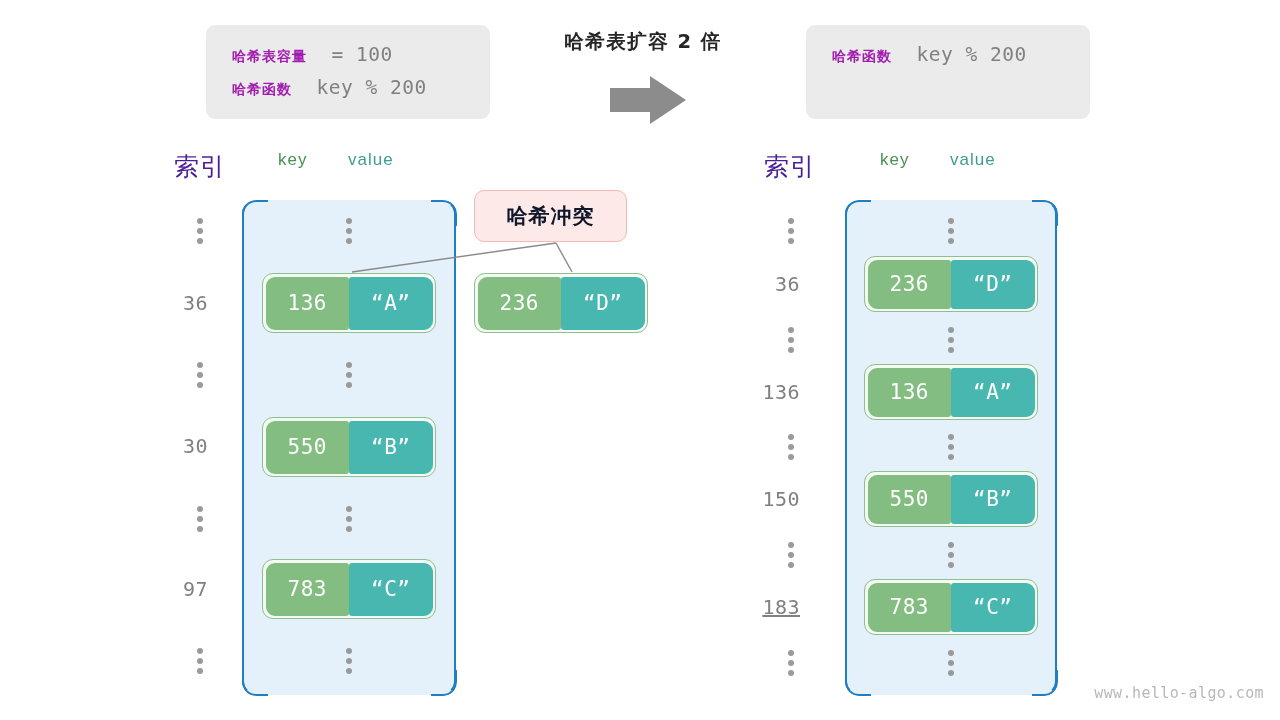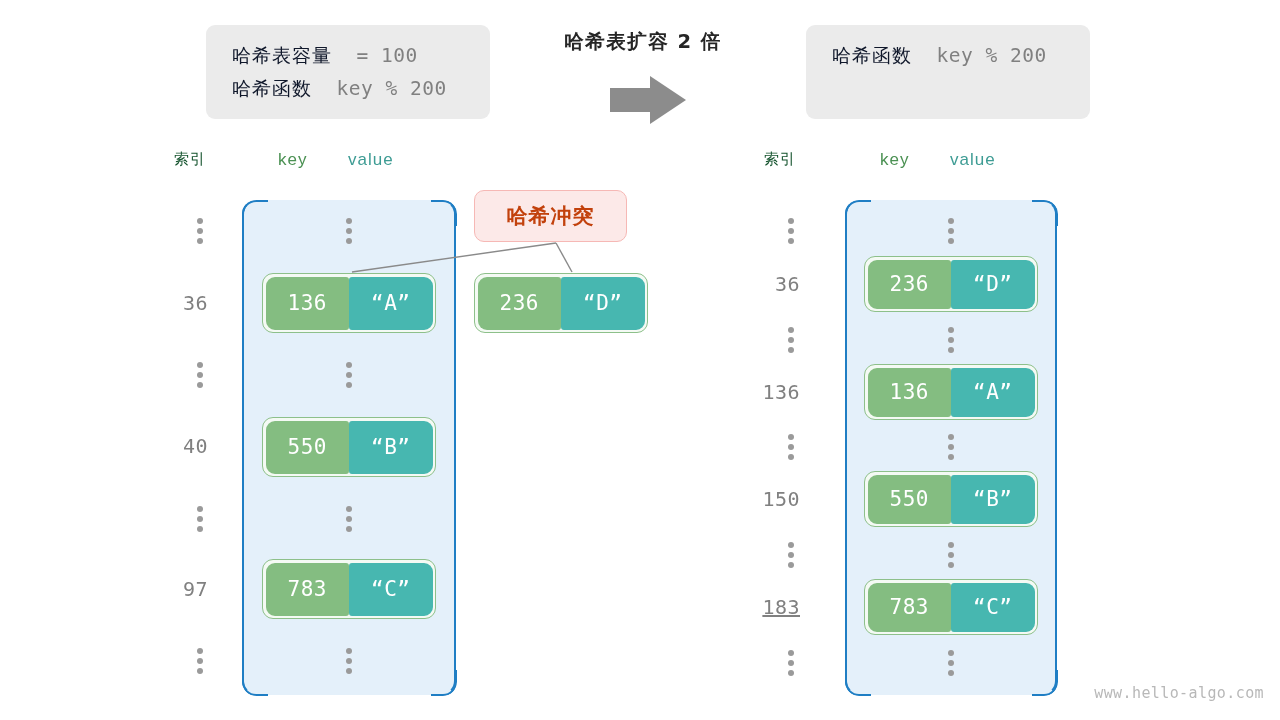--- a/index.html
+++ b/index.html
@@ -33,23 +33,23 @@
   .info-line {
     font-family: "DejaVu Sans Mono", "Liberation Mono", monospace;
     font-size: 19.5px;
     color: #808080;
     letter-spacing: 0.5px;
     line-height: 32px;
     white-space: pre;
   }
   .info-line .cjk {
     font-family: "DejaVu Sans", "Liberation Sans", sans-serif;
-    font-weight: normal;
-    font-size: 19px;
-    color: #0f172a;
+    font-weight: bold;
+    font-size: 14px;
+    color: #a21caf;
     letter-spacing: 1px;
   }
 
   #info-left  { left: 206px; top: 25px; width: 284px; height: 94px; }
   #info-right { left: 806px; top: 25px; width: 284px; height: 94px; }
 
   
   #center-title {
     position: absolute;
     left: 528px;
@@ -74,22 +74,22 @@
   
   .col-head {
     position: absolute;
     font-family: Liberation Sans, sans-serif;
     font-size: 17px;
     letter-spacing: 1px;
     white-space: pre;
   }
   .head-index {
     font-family: "DejaVu Sans", "Liberation Sans", sans-serif;
-    font-size: 15px;
-    color: #14532d;
+    font-size: 25px;
+    color: #4c1d95;
     letter-spacing: 1px;
   }
   .head-key   { color: #4b9153; }
   .head-value { color: #3e9c94; }
 
   
   .panel {
     position: absolute;
     background: #e4f0fa;
     border: 2.5px solid #1f7ec4;
@@ -198,21 +198,21 @@
     background: #fce9e8;
     border: 1.5px solid #f6b8b5;
     border-radius: 10px;
     display: flex;
     align-items: center;
     justify-content: center;
     box-sizing: border-box;
     font-family: "DejaVu Sans", "Liberation Sans", sans-serif;
     font-weight: bold;
     font-size: 21px;
-    color: #c2410c;
+    color: #0f172a;
     letter-spacing: 1px;
     white-space: pre;
   }
 
   #connector-svg {
     position: absolute;
     left: 0; top: 0;
     width: 1280px;
     height: 720px;
     pointer-events: none;
@@ -282,21 +282,21 @@
       <i></i>
       <i></i>
       <i></i>
     </div>
   <div class="dots" style="left:345px; top:362px;">
       <i></i>
       <i></i>
       <i></i>
     </div>
 
-  <div class="idx-label" style="left:160px; top:434px; width:48px;">40</div>
+  <div class="idx-label" style="left:160px; top:434px; width:48px;">30</div>
   <div class="pair" style="left:262px; top:417px; width:174px; height:60px;">
     <div class="cell cell-key" style="width:50%;">550</div>
     <div class="cell cell-val" style="width:50%;">“B”</div>
   </div>
 
   <div class="dots" style="left:196px; top:506px;">
       <i></i>
       <i></i>
       <i></i>
     </div>

